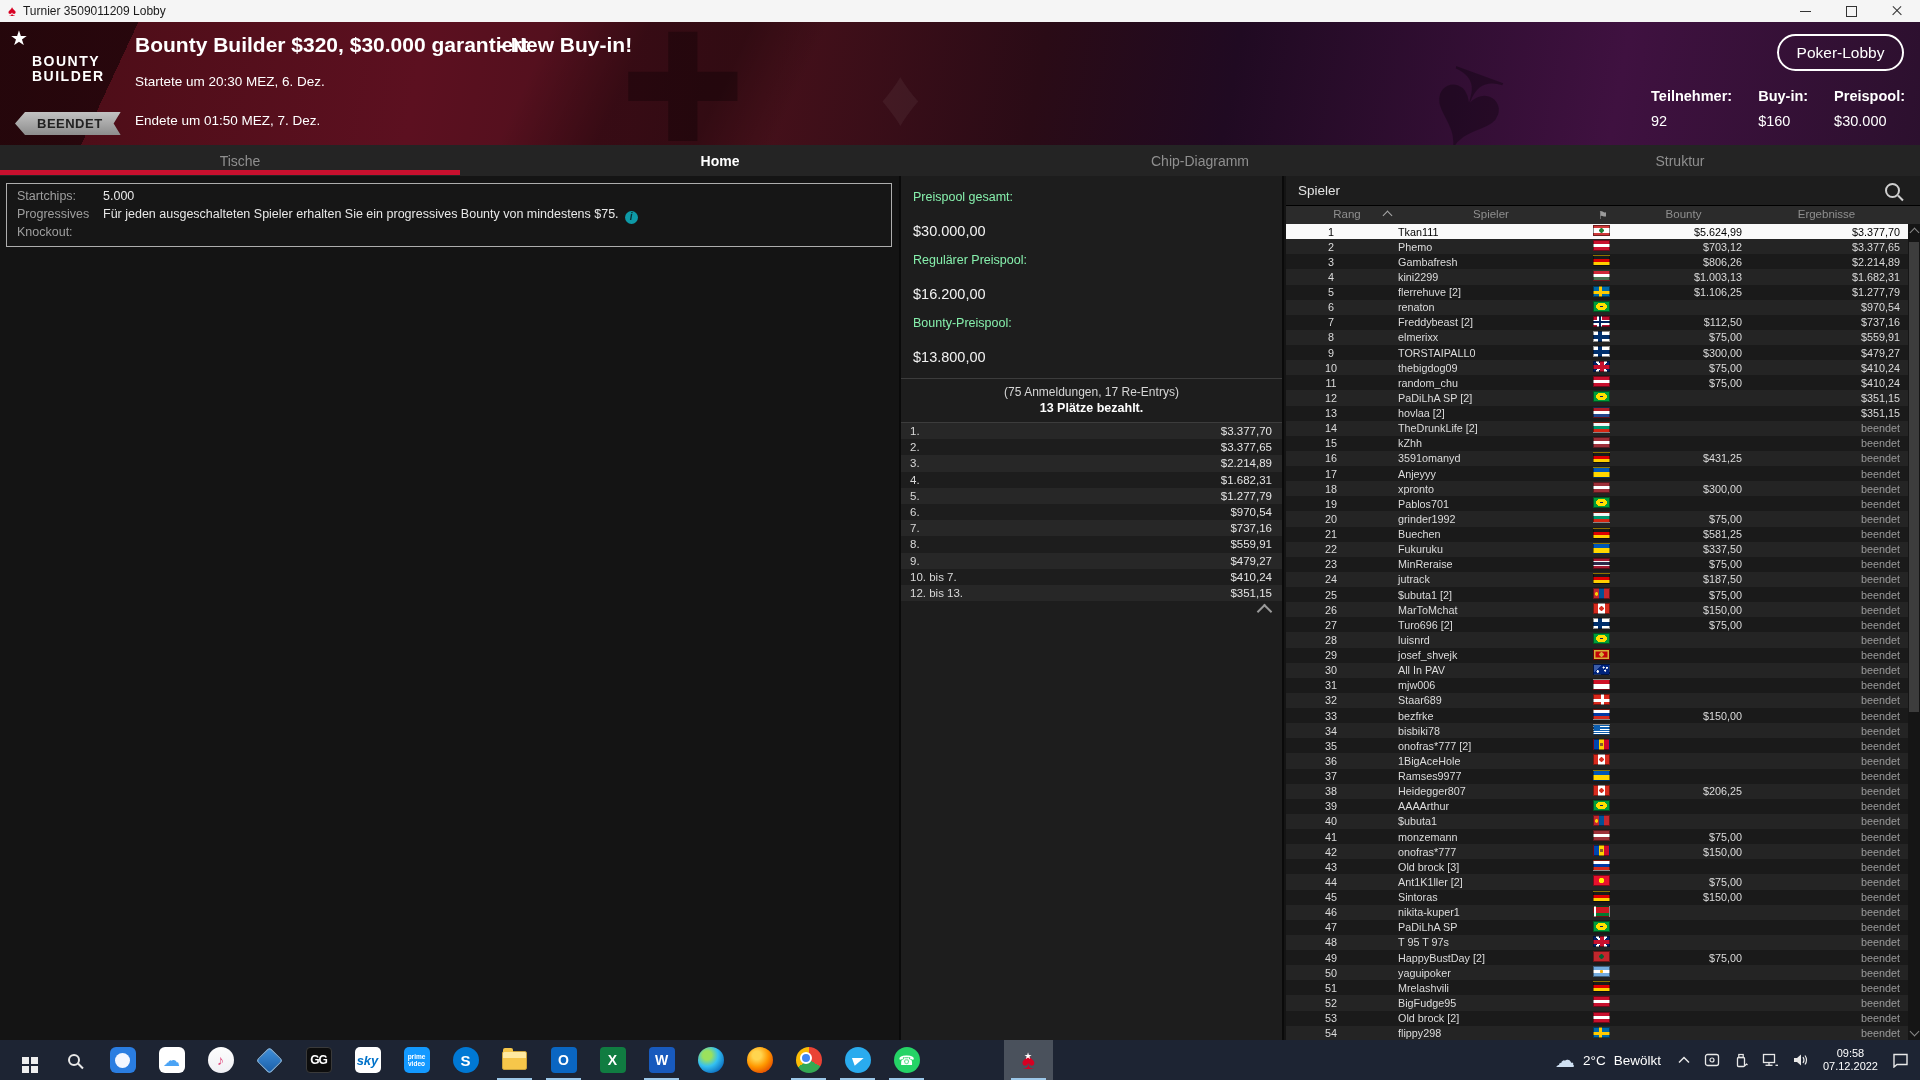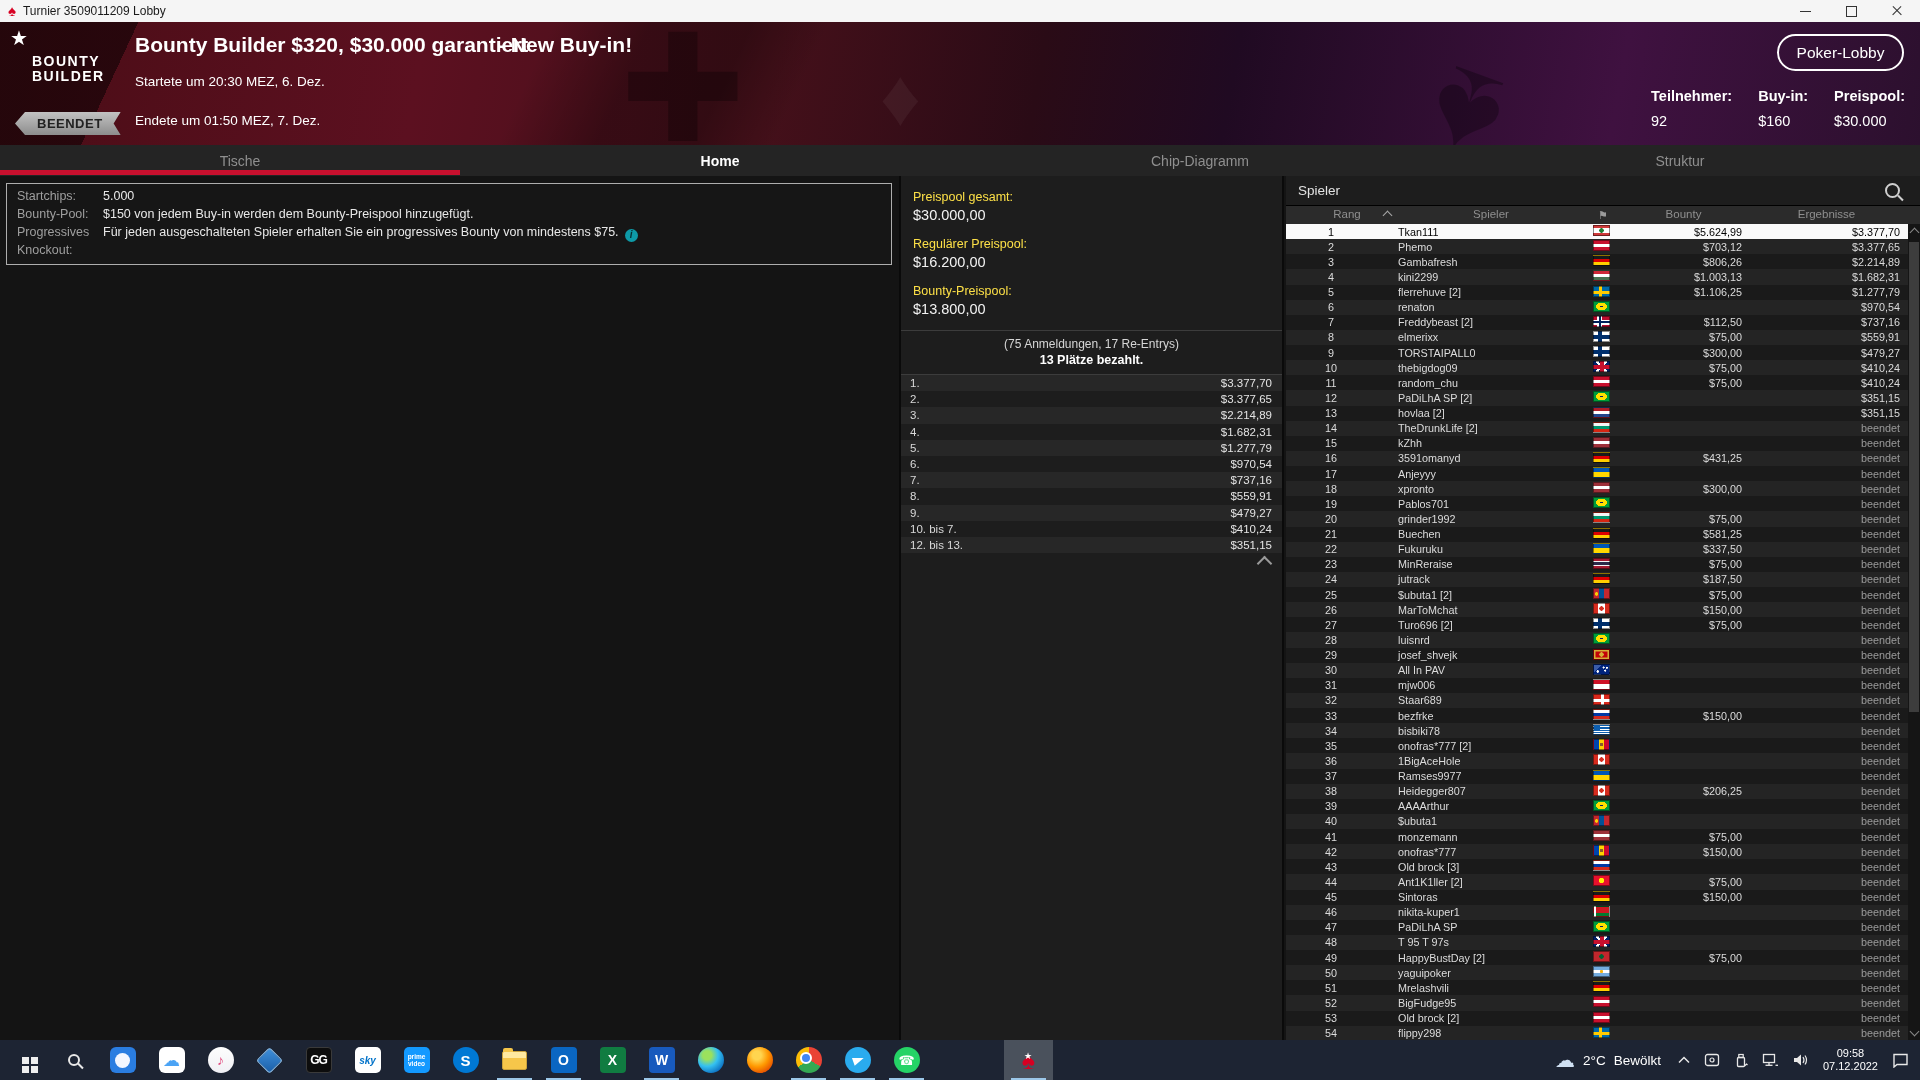--- a/index.html
+++ b/index.html
@@ -55,22 +55,22 @@
   .inforow{display:flex;font-size:12.5px;line-height:18px;padding:0 10px;}
   .inflabel{width:86px;flex:none;color:#9f9f9f;}
   .inftext{color:#e8e8e8;}
   .info-i{display:inline-flex;width:13px;height:13px;border-radius:50%;background:#0e9aa7;color:#072e33;font-size:10px;
     font-weight:bold;font-style:italic;align-items:center;justify-content:center;margin-left:6px;vertical-align:-2px;cursor:pointer;}
 
   
   #midcol{position:absolute;left:899px;width:385px;top:0;bottom:0;background:#1d1d1d;border-left:2px solid #0a0a0a;border-right:2px solid #0a0a0a;box-sizing:border-box;}
   #totals{padding:13px 12px 0 12px;}
   .totblock{margin-bottom:11px;}
-  .totlabel{font-size:12.5px;color:#fde047;line-height:17px;}
-  .totvalue{font-size:14.5px;color:#f2f2f2;line-height:19px;}
+  .totlabel{font-size:12.5px;color:#86efac;line-height:17px;}
+  .totvalue{font-size:14.5px;color:#f2f2f2;line-height:19px;margin-top:16px;}
   .mid-div{border-top:1px solid #3c3c3c;}
   #reg-line{font-size:12px;color:#d6d6d6;text-align:center;margin-top:5px;line-height:16px;}
   #places-line{font-size:12.5px;color:#fff;font-weight:bold;text-align:center;line-height:17px;margin-bottom:5px;}
   #payouts{margin-top:0;}
   .payrow{display:flex;justify-content:space-between;align-items:center;height:16.2px;font-size:11.5px;color:#e4e4e4;padding:0 10px 0 9px;}
   .payrow.alt{background:#272727;}
   .payrow .pl{color:#d9d9d9;}
   #pay-chevron{width:9px;height:9px;border-left:2px solid #9a9a9a;border-top:2px solid #9a9a9a;transform:rotate(45deg);margin:5px 12px 0 auto;cursor:pointer;}
 
   
@@ -142,21 +142,21 @@
   .ti-start{width:17px;height:17px;}
   .ti-start i{display:block;width:7px;height:7px;background:#eee;box-shadow:9px 0 #eee,0 9px #eee,9px 9px #eee;margin:1px 0 0 1px;}
   .ti-search{width:12px;height:12px;border:2px solid #e8e8e8;border-radius:50%;position:relative;}
   .ti-search::after{content:"";position:absolute;width:7px;height:2px;background:#e8e8e8;transform:rotate(45deg);right:-6px;bottom:-3px;}
   .ti-messages{background:#2a7de1;border-radius:6px;position:relative;}
   .ti-messages::after{content:"";width:15px;height:15px;background:#f2f6ff;border-radius:50%;}
   .ti-icloud{background:#fff;border-radius:6px;color:#4aa3f5;font-size:17px;font-weight:normal;}
   .ti-itunes{background:linear-gradient(#fdfdfd,#f0f0f5);border-radius:50%;color:#e0457b;font-size:14px;}
   .ti-poker-diamond{width:19px;height:19px;background:linear-gradient(135deg,#3f8fdb,#1b5fa8);transform:rotate(45deg);border-radius:3px;border:1px solid #8fc3f0;}
   .ti-ggpoker{background:#0d0d0d;border:1px solid #3a3a3a;border-radius:4px;letter-spacing:-1px;font-size:12px;}
-  .ti-sky{background:#fff;border-radius:5px;color:#0072c9;font-style:italic;font-size:10px;}
+  .ti-sky{background:#fff;border-radius:5px;color:#0072c9;font-style:italic;font-size:13px;}
   .ti-prime-video{background:#1399ff;border-radius:5px;font-size:6.5px;line-height:1.15;text-align:center;padding:2px;font-weight:bold;}
   .ti-skype{background:#0078d4;border-radius:50%;font-size:15px;}
   .ti-file-explorer{width:25px;height:19px;background:linear-gradient(#ffe9a0 0 35%,#f6c64a 35%);border-radius:2px;position:relative;border:1px solid #caa23c;}
   .ti-file-explorer::before{content:"";position:absolute;top:-4px;left:0;width:10px;height:4px;background:#f6c64a;border-radius:2px 2px 0 0;}
   .ti-outlook{background:#0a66c2;border-radius:4px;font-size:14px;}
   .ti-excel{background:#107c41;border-radius:4px;font-size:14px;}
   .ti-word{background:#185abd;border-radius:4px;font-size:14px;}
   .ti-edge{border-radius:50%;background:radial-gradient(circle at 35% 32%,#9be15d 0 18%,#35c1f1 45%,#0b6cbf 80%);}
   .ti-firefox{border-radius:50%;background:radial-gradient(circle at 38% 32%,#ffd54f 0 18%,#ff9800 48%,#e65100 78%,#8e24aa 100%);}
   .ti-chrome{border-radius:50%;background:conic-gradient(#ea4335 0 33%,#34a853 33% 66%,#fbbc05 66%);position:relative;}
@@ -237,24 +237,20 @@
     </div>
 
   <div id="content">
 
     <div id="infobox">
         <div class="inforow">
           <div class="inflabel">Startchips:</div>
           <div class="inftext">5.000</div>
         </div>
         <div class="inforow">
-          <div class="inflabel">Bounty-Pool:</div>
-          <div class="inftext">$150 von jedem Buy-in werden dem Bounty-Preispool hinzugefügt.</div>
-        </div>
-        <div class="inforow">
           <div class="inflabel">Progressives Knockout:</div>
           <div class="inftext">Für jeden ausgeschalteten Spieler erhalten Sie ein progressives Bounty von mindestens $75.<span class="info-i">i</span></div>
         </div>
       </div>
 
     <div id="midcol">
       <div id="totals">
           <div class="totblock">
             <div class="totlabel">Preispool gesamt:</div>
             <div class="totvalue">$30.000,00</div>

